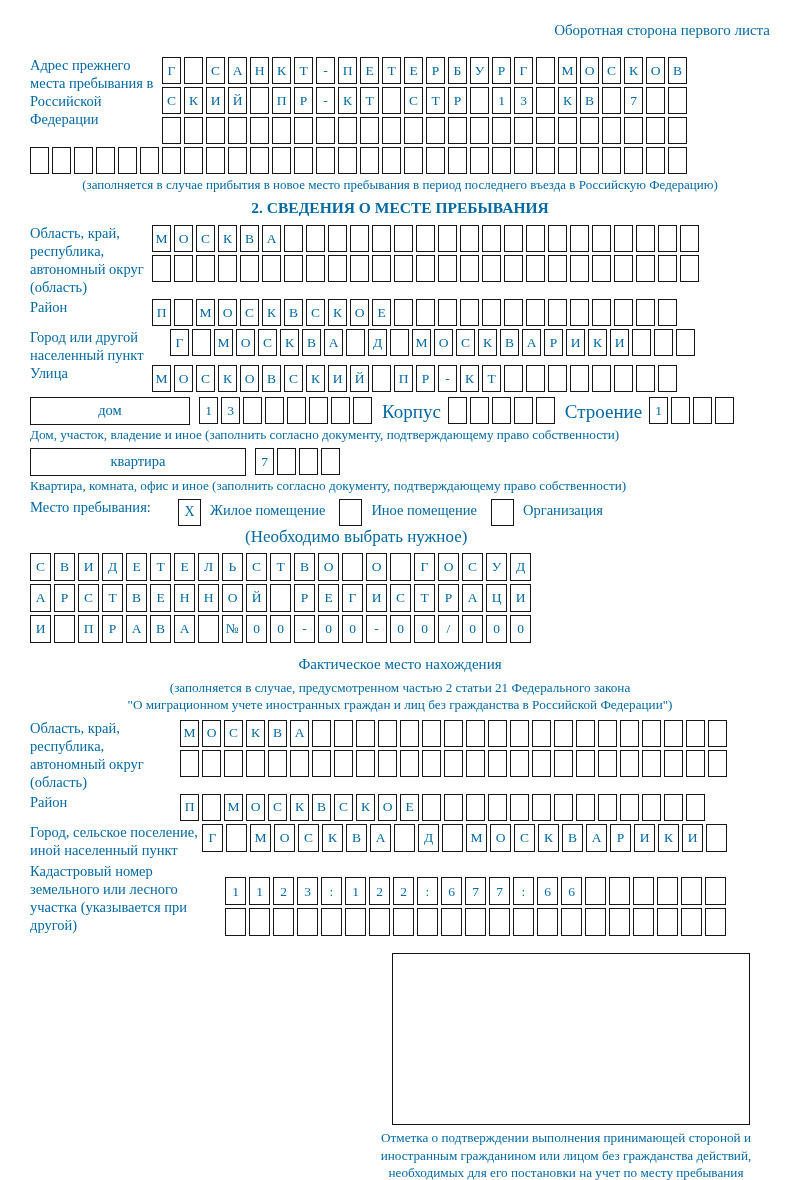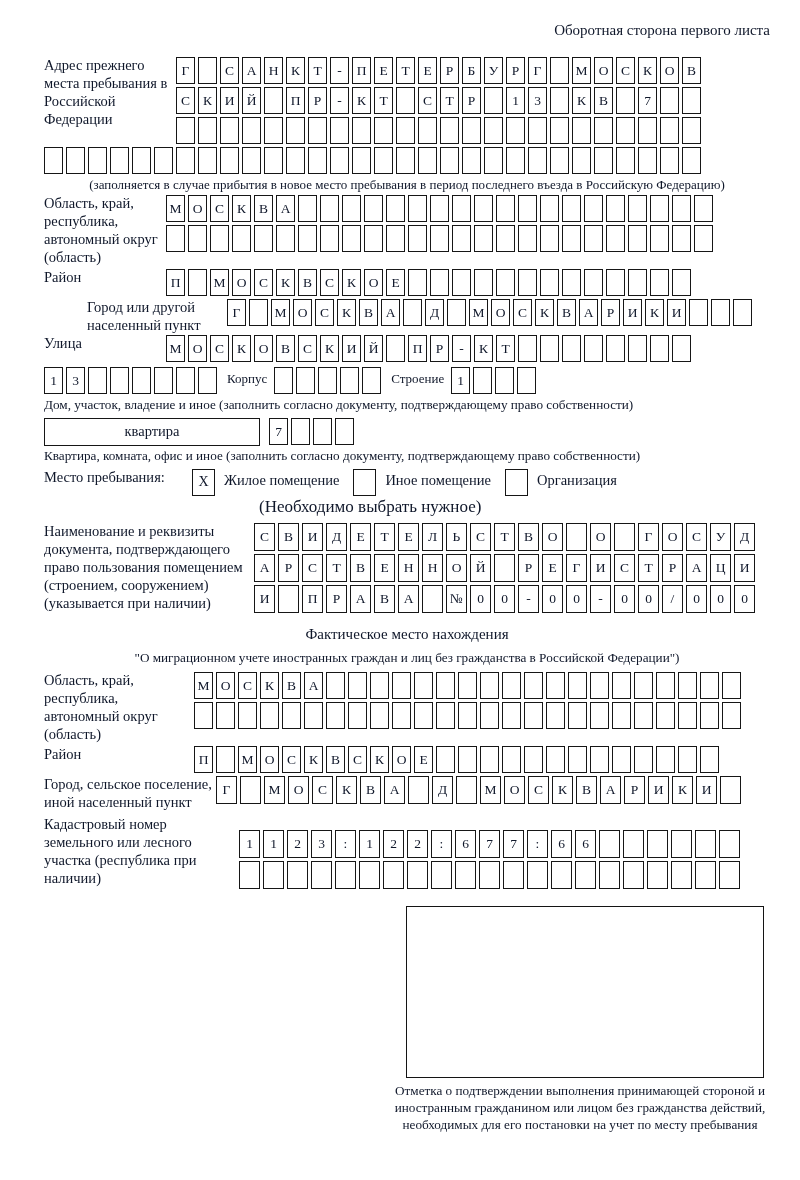--- a/index.html
+++ b/index.html
@@ -1,45 +1,45 @@
 <!DOCTYPE html>
 <html><head>
 <meta charset="utf-8">
 <style>
   html,body{margin:0;padding:0;background:#fff;}
   .page{
     position:relative;width:800px;height:1180px;box-sizing:border-box;
-    padding:14px 30px 0 44px;background:#fff;color:#0f172a;
+    padding:14px 30px 0 30px;background:#fff;color:#0369a1;
     font-family:"Liberation Serif","DejaVu Serif",serif;overflow:hidden;
   }
   .header-note{text-align:right;font-size:15px;margin:8px 0 18px 0;}
   .frow{display:flex;align-items:flex-start;}
   .flabel{font-size:14.5px;line-height:1.24;flex:none;}
   .w132{width:132px;}
   .w122{width:122px;}
-  .w140{width:140px;margin-left:43px;}
+  .w140{width:140px;}
   .w150{width:150px;}
   .w172{width:172px;}
   .w195{width:195px;}
   .w210{width:210px;}
   .rows{display:flex;flex-direction:column;}
   .strip{display:flex;flex-wrap:nowrap;margin-bottom:3px;}
   .cell{
     display:inline-flex;align-items:center;justify-content:center;flex:none;
     width:17px;height:25px;border:1.6px solid #161616;margin-right:3px;
     font-size:13.5px;line-height:1;background:#fff;
   }
   .lg .cell{width:19px;height:26px;}
   .center-note{font-size:13px;text-align:center;margin:1px 0 2px 0;}
   .sec-title{font-weight:bold;font-size:15.5px;text-align:center;margin:6px 0 8px 0;}
   .widebox{
     border:1.6px solid #161616;height:28px;display:flex;align-items:center;
     justify-content:center;font-size:14.5px;flex:none;box-sizing:border-box;
   }
-  .inline-lbl{font-size:13px;flex:none;margin:4px 7px 0 7px;text-align:center;}
+  .inline-lbl{font-size:19px;flex:none;margin:4px 7px 0 7px;text-align:center;}
   .small-caption{font-size:13.2px;margin:0 0 5px 0;}
   .chk{
     width:21px;height:25px;border:1.6px solid #161616;display:inline-flex;
     align-items:center;justify-content:center;font-size:14px;flex:none;
   }
   .opt-label{font-size:14.5px;margin:3px 14px 0 9px;}
   .choose-note{font-size:17px;margin:1px 0 6px 215px;}
   .fact-title{font-weight:normal;font-size:15px;text-align:center;margin:10px 0 6px 0;}
   .fact-note{font-size:13.2px;text-align:center;line-height:1.32;}
   .stamp-box{
@@ -169,20 +169,21 @@
       <span class="cell"></span>
       <span class="cell"></span>
       <span class="cell"></span>
       <span class="cell"></span>
       <span class="cell"></span>
       <span class="cell"></span>
       <span class="cell"></span>
     </div>
   <div class="center-note">(заполняется в случае прибытия в новое место пребывания в период последнего въезда в Российскую Федерацию)</div>
 
+  <div class="sec-title">2. СВЕДЕНИЯ О МЕСТЕ ПРЕБЫВАНИЯ</div>
 
   <div class="frow">
     <div class="flabel w122">Область, край, республика, автономный округ (область)</div>
     <div class="rows">
       <div class="strip">
           <span class="cell">М</span>
           <span class="cell">О</span>
           <span class="cell">С</span>
           <span class="cell">К</span>
           <span class="cell">В</span>
@@ -321,20 +322,21 @@
         <span class="cell"></span>
         <span class="cell"></span>
         <span class="cell"></span>
         <span class="cell"></span>
         <span class="cell"></span>
         <span class="cell"></span>
       </div>
   </div>
 
   <div class="frow mt2">
+    <div class="widebox" style="width:160px;margin-right:9px;">дом</div>
     <div class="strip">
         <span class="cell">1</span>
         <span class="cell">3</span>
         <span class="cell"></span>
         <span class="cell"></span>
         <span class="cell"></span>
         <span class="cell"></span>
         <span class="cell"></span>
         <span class="cell"></span>
       </div>
@@ -372,21 +374,20 @@
     <div class="chk">X</div>
     <div class="opt-label">Жилое помещение</div>
     <div class="chk"></div>
     <div class="opt-label">Иное помещение</div>
     <div class="chk"></div>
     <div class="opt-label">Организация</div>
   </div>
   <div class="choose-note">(Необходимо выбрать нужное)</div>
 
   <div class="frow">
-    <div class="flabel w210">Наименование и реквизиты документа, подтверждающего право пользования помещением (строением, сооружением) (указывается при наличии)</div>
     <div class="rows lg">
       <div class="strip">
           <span class="cell">С</span>
           <span class="cell">В</span>
           <span class="cell">И</span>
           <span class="cell">Д</span>
           <span class="cell">Е</span>
           <span class="cell">Т</span>
           <span class="cell">Е</span>
           <span class="cell">Л</span>
@@ -447,20 +448,21 @@
           <span class="cell">0</span>
           <span class="cell">/</span>
           <span class="cell">0</span>
           <span class="cell">0</span>
           <span class="cell">0</span>
         </div>
     </div>
   </div>
 
   <div class="fact-title">Фактическое место нахождения</div>
+  <div class="fact-note">(заполняется в случае, предусмотренном частью 2 статьи 21 Федерального закона</div>
   <div class="fact-note">"О миграционном учете иностранных граждан и лиц без гражданства в Российской Федерации")</div>
 
   <div class="frow mt6">
     <div class="flabel w150">Область, край, республика, автономный округ (область)</div>
     <div class="rows">
       <div class="strip">
           <span class="cell">М</span>
           <span class="cell">О</span>
           <span class="cell">С</span>
           <span class="cell">К</span>
@@ -568,21 +570,21 @@
         <span class="cell">А</span>
         <span class="cell">Р</span>
         <span class="cell">И</span>
         <span class="cell">К</span>
         <span class="cell">И</span>
         <span class="cell"></span>
       </div>
   </div>
 
   <div class="frow mt4">
-    <div class="flabel w195">Кадастровый номер земельного или лесного участка (республика при наличии)</div>
+    <div class="flabel w195">Кадастровый номер земельного или лесного участка (указывается при другой)</div>
     <div class="rows lg" style="margin-top:14px;">
       <div class="strip">
           <span class="cell">1</span>
           <span class="cell">1</span>
           <span class="cell">2</span>
           <span class="cell">3</span>
           <span class="cell">:</span>
           <span class="cell">1</span>
           <span class="cell">2</span>
           <span class="cell">2</span>

